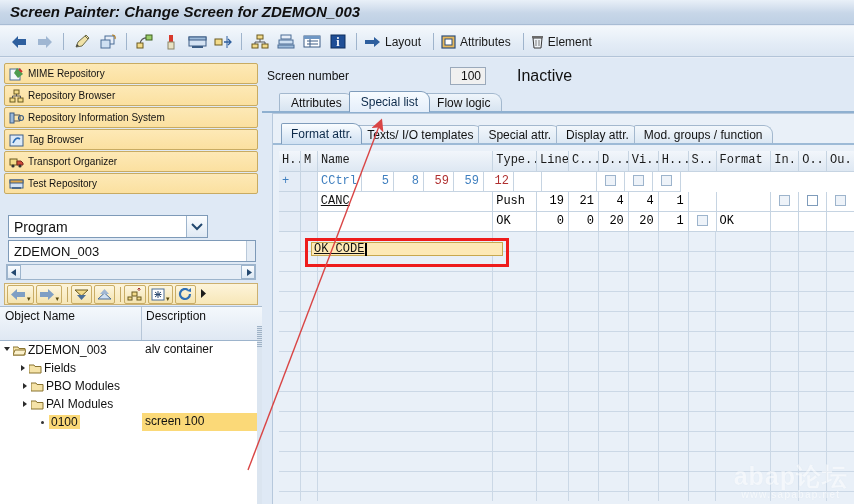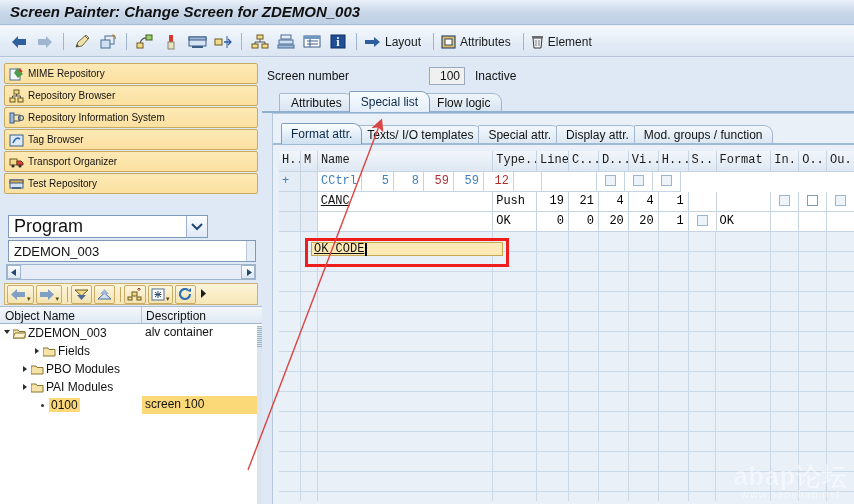--- a/index.html
+++ b/index.html
@@ -58,21 +58,21 @@
   }
   .navitem .ico { width: 16px; height: 16px; margin-right: 4px; flex: 0 0 16px;
                   display: flex; align-items: center; justify-content: center; }
   .navitem .lbl { font-size: 10px; color: #121212; white-space: nowrap; }
 
   .progsel {
     position: absolute; left: 8px; top: 157px; width: 200px; height: 23px;
     background: #ffffff; border: 1px solid #7e9ab8;
     display: flex; align-items: center;
   }
-  .progsel .val { padding-left: 5px; font-size: 18px; color: #111; }
+  .progsel .val { padding-left: 5px; font-size: 14px; color: #111; }
   .progsel .arrow {
     position: absolute; right: 0; top: 0; width: 21px; height: 21px;
     background: linear-gradient(to bottom,#fbfdff,#dfe9f4);
     border-left: 1px solid #9db4cc;
     display: flex; align-items: center; justify-content: center;
   }
   .progname {
     position: absolute; left: 8px; top: 182px; width: 248px; height: 22px;
     background: #ffffff; border: 1px solid #7e9ab8;
     display: flex; align-items: center;
@@ -102,21 +102,21 @@
     display: flex; align-items: center; padding: 0 2px;
   }
   .ttsep { width: 1px; height: 15px; background: #c2a763; margin: 0 3px; }
   .ttmini { font-size: 7px; color: #5a4a10; margin-left: 1px; align-self: flex-end; }
 
   .treebox {
     position: absolute; left: 0; top: 248px; width: 262px; height: 256px;
     background: #ffffff; border-top: 1px solid #aabdd2;
   }
   .treehead {
-    display: flex; height: 17px;
+    display: flex; height: 34px;
     background: linear-gradient(to bottom,#f4f8fc,#dfe8f3);
     border-bottom: 1px solid #9db4cc;
   }
   .treehead .c1 { width: 142px; padding-left: 5px; line-height: 18px; font-size: 12px; color:#111;
                   border-right: 1px solid #b6c6d8; }
   .treehead .c2 { width: 116px; padding-left: 4px; line-height: 18px; font-size: 12px; color:#111; }
   .trow { display: flex; height: 18px; align-items: center; }
   .trow .name { width: 142px; display: flex; align-items: center; height: 18px; }
   .trow .desc { width: 116px; height: 18px; line-height: 17px; font-size: 12px; color: #111; padding-left: 3px; }
   .trow.sel .name .txt { background: #fbd978; }
@@ -128,27 +128,27 @@
   .trow .txt { font-size: 12px; color: #111; padding: 0 2px; white-space: nowrap; }
   .tree-vscroll { position:absolute; right:0; top:19px; width:5px; height:237px; background:#dbe5f0; }
   .tree-vthumb { position:absolute; right:0; top:0; width:5px; height:22px;
                  background: repeating-linear-gradient(to bottom,#9fb2c6 0 1px,transparent 1px 2px); }
 
   
   .rightpanel {
     position: absolute; left: 262px; top: 58px; width: 592px; height: 446px;
     background: #dfe9f5;
   }
-  .screennum { position: absolute; left: 5px; top: 9px; display: flex; align-items: center; }
+  .screennum { position: absolute; left: 5px; top: 9px; display: flex; align-items: center; gap: 21px; }
   .screennum .lab { font-size: 12px; color: #111; width: 162px; }
   .screennum .fld {
     width: 36px; height: 18px; background: #f0f0f0; border: 1px solid #9aa9bb;
     text-align: right; padding-right: 4px; font-size: 12px; line-height: 16px; color: #111;
   }
-  .screennum .stat { margin-left: 10px; font-size: 12px; color: #111; }
+  .screennum .stat { margin-left: 10px; font-size: 16px; color: #111; }
 
   .tabrow1 { position: absolute; left: 17px; top: 33px; display: flex; align-items: flex-end; height: 21px; }
   .tab1 {
     height: 19px; padding: 0 11px; line-height: 18px; font-size: 12px; color: #111;
     background: linear-gradient(to bottom,#eff5fb,#d6e3f0);
     border: 1px solid #a3b8ce; border-bottom: none;
     border-radius: 2px 9px 0 0; margin-right: -5px;
     white-space: nowrap;
   }
   .tab1.active {
@@ -523,21 +523,21 @@
                 <path d="M0 2 L5 2 L6 3.5 L12 3.5 L12 10 L0 10 Z" fill="#f5e3a8" stroke="#8a7430"></path>
                 <path d="M0 10 L2 5 L13 5 L11 10 Z" fill="#fbf1cd" stroke="#8a7430"></path>
               </svg>
           </span>
           <span class="txt">ZDEMON_003</span>
         </div>
         <div class="desc">alv container</div>
       </div>
 
       <div class="trow">
-        <div class="name" style="padding-left:30px">
+        <div class="name" style="padding-left:16px">
           <span class="tw">
               <span class="tri"></span>
             </span>
           <span class="tw">
             <svg width="13" height="11" viewBox="0 0 13 11">
                 <path d="M0 2 L5 2 L6 3.5 L12 3.5 L12 10 L0 10 Z" fill="#f5e3a8" stroke="#8a7430"></path>
               </svg>
           </span>
           <span class="txt">Fields</span>
         </div>

